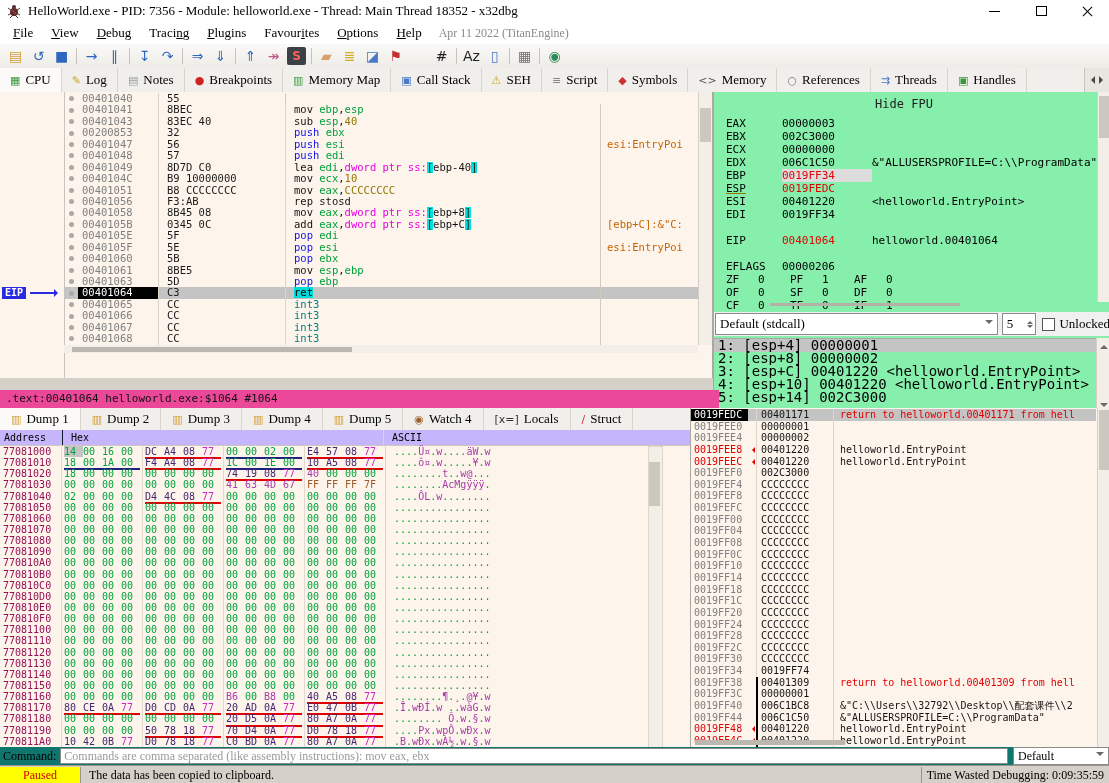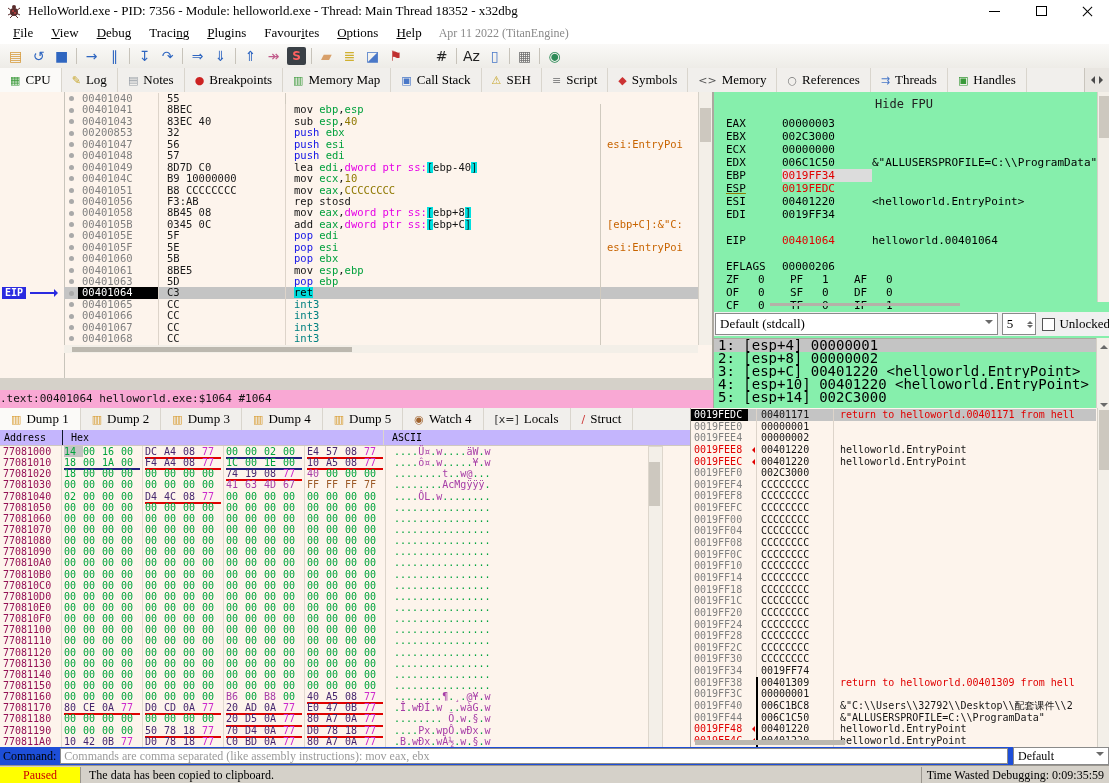--- a/index.html
+++ b/index.html
@@ -95,22 +95,22 @@
   .spinarrows .arr-u,.spinarrows .arr-d{border-width:3px}
   #conv-check{display:flex;align-items:center;margin-left:6px;gap:4px}
   #checkbox{width:11px;height:11px;border:1px solid #555;background:#fff}
   #arg-rows{left:0;top:246px;width:383px;height:70px;border-top:1px solid #aca89f;font-size:14px}
   .arow{height:13px;line-height:13px;padding-left:4px;white-space:pre;overflow:hidden}
   .arow.sel{background:#c4c4c4}
   #arg-vscroll{right:0;top:246px;width:13px;height:70px;background:#f3efe8;border-left:1px solid #d5d0c7;
                display:flex;flex-direction:column;justify-content:space-between;align-items:center;padding:3px 0}
   
   #splitter{left:0;top:378px;width:713px;height:12px;background:#d5d1c9}
-  #status-line{left:0;top:390px;width:713px;height:18px;background:#f9a8d4;font-family:"DejaVu Sans Mono",monospace;
-               font-size:11px;line-height:18px;color:#111;white-space:pre}
+  #status-line{left:0;top:390px;width:713px;height:18px;background:#ec4899;font-family:"DejaVu Sans Mono",monospace;
+               font-size:11px;line-height:18px;padding-left:6px;color:#111;white-space:pre}
   
   #dump-tabs{left:0;top:408px;width:690px;height:22px;background:#f1efec;display:flex;border-bottom:1px solid #c9c5bd}
   .dtab{display:flex;align-items:center;gap:5px;padding:0 11px;border-right:1px solid #d9d5cd;font-size:13px}
   .dtab.active{background:#fbfaf8}
   .dtab-icon{font-family:"DejaVu Sans",sans-serif;font-size:11px}
   
   #dump{left:0;top:430px;width:690px;height:317px;background:#fdf4ec;overflow:hidden;
         font-family:"DejaVu Sans Mono",monospace;font-size:10px}
   #dump-header{left:0;top:0;width:690px;height:15px;background:#c4b5fd;border-bottom:1px solid #cfc8bf;
                display:flex;line-height:15px}
@@ -144,21 +144,21 @@
   .smark.on::after{content:"";position:absolute;left:1px;top:3px;width:0;height:0;
                    border:3px solid transparent;border-right-color:#e00000}
   .sval{width:72px;flex:none;padding-left:4px;border-left:1px solid #ddd4ca;color:#141414}
   .sval.frame{border-left:2px solid #000;padding-left:3px}
   .scomment{flex:1;padding-left:6px;border-left:1px solid #ddd4ca;overflow:hidden;color:#141414}
   .scomment.red{color:#e00000}
   #stack-vscroll{right:0;top:0;width:12px;height:339px;background:#f3efe8;border-left:1px solid #d5d0c7}
   #stack-vthumb{right:1px;top:2px;width:10px;height:60px;background:#cdc8bf}
   #stack-hthumb{left:4px;top:332px;width:150px;height:5px;background:#bcb8af}
   
-  #command{left:0;top:747px;width:1109px;height:18px;background:#1d4ed8;display:flex;align-items:center}
+  #command{left:0;top:747px;width:1109px;height:18px;background:#0f766e;display:flex;align-items:center}
   #command-label{font-size:12px;margin-left:3px;white-space:pre}
   #command-input{width:940px;height:14px;margin-left:4px;border:1px solid #8a8a8a;background:#fff;
                  font-family:"Liberation Serif",serif;font-size:12px;padding:0 3px}
   #command-input::placeholder{color:#9a9a9a}
   #command-combo{width:86px;height:16px;margin-left:5px;border:1px solid #8a8a8a;background:#fff;font-size:12px;
                  display:flex;align-items:center;justify-content:space-between;padding:0 4px}
   #statusbar{left:0;top:765px;width:1109px;height:18px;background:#d5d1c9;border-top:1px solid #9a968e;
              display:flex;align-items:center;font-size:12px}
   #status-state{width:80px;height:17px;background:#ffff00;color:#cc0000;display:flex;align-items:center;
                 justify-content:center;border-right:1px solid #9a968e}

